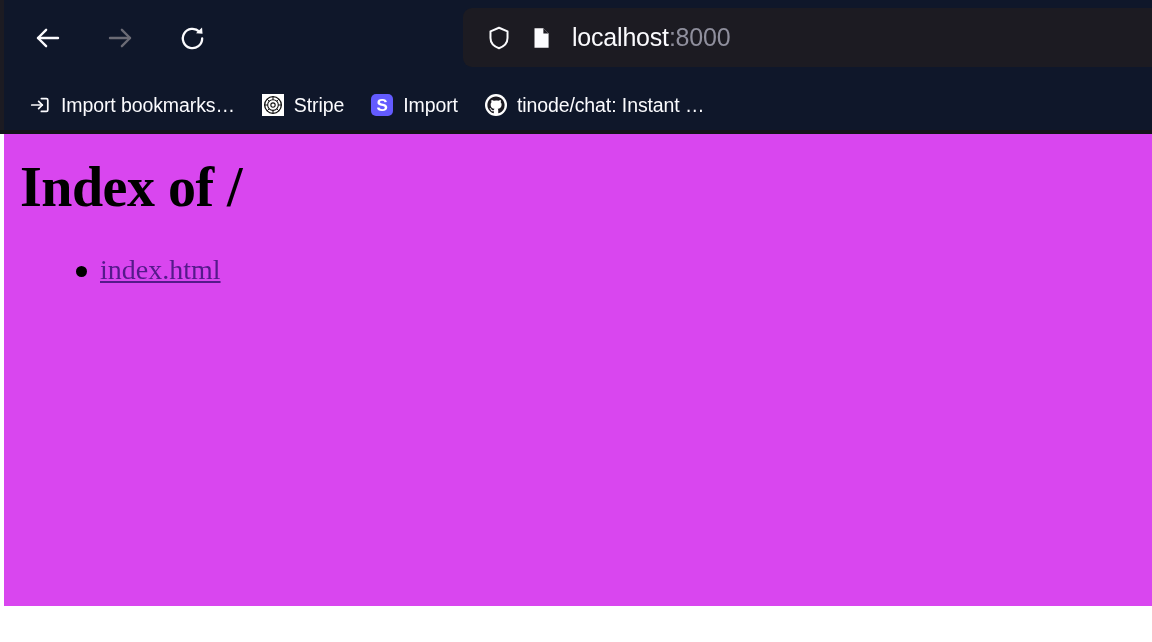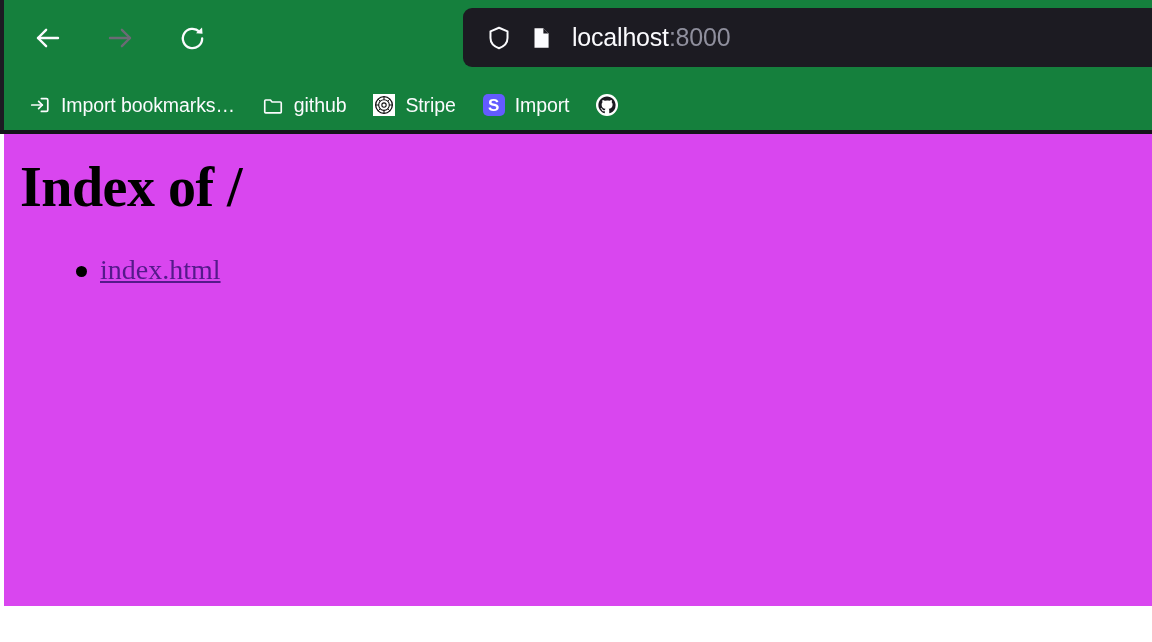--- a/index.html
+++ b/index.html
@@ -18,21 +18,21 @@
     height: 642px;
     position: relative;
     background: #ffffff;
   }
 
   .chrome {
     position: absolute;
     top: 0; left: 0;
     width: 1152px;
     height: 134px;
-    background: #15803d;
+    background: #0f172a;
   }
 
   
   .chrome-edge-left {
     position: absolute;
     top: 0; left: 0;
     width: 4px;
     height: 134px;
     background: #1c1b22;
   }
@@ -274,28 +274,20 @@
         <span class="bm-ico">
           <svg width="22" height="22" viewBox="0 0 24 24" fill="none" stroke="#fbfbfe" stroke-width="1.9" stroke-linecap="round" stroke-linejoin="round">
             <path d="M13.5 5 H19 a1.5 1.5 0 0 1 1.5 1.5 v11 A1.5 1.5 0 0 1 19 19 h-5.5"></path>
             <line x1="3" y1="12" x2="14.5" y2="12"></line>
             <polyline points="10.5,8 14.5,12 10.5,16"></polyline>
           </svg>
         </span>
         <span class="bm-label">Import bookmarks…</span>
       </div>
 
-      <div class="bm-item">
-        <span class="bm-ico">
-          <svg width="23" height="23" viewBox="0 0 24 24" fill="none" stroke="#fbfbfe" stroke-width="1.8" stroke-linejoin="round">
-            <path d="M3 19 V7 a1 1 0 0 1 1 -1 h5.2 l1.8 2.2 H20 a1 1 0 0 1 1 1 V19 a1 1 0 0 1 -1 1 H4 a1 1 0 0 1 -1 -1 Z"></path>
-          </svg>
-        </span>
-        <span class="bm-label">github</span>
-      </div>
 
       <div class="bm-item">
         <span class="bm-ico">
           <span class="fav-mercury">
             <svg width="20" height="20" viewBox="0 0 24 24">
               <circle cx="12" cy="12" r="10" fill="none" stroke="#111" stroke-width="1.6"></circle>
               <circle cx="12" cy="12" r="6.4" fill="none" stroke="#111" stroke-width="1.3"></circle>
               <circle cx="12" cy="12" r="2.6" fill="none" stroke="#111" stroke-width="1.3"></circle>
               <path d="M12 2 V5.6 M12 18.4 V22 M2 12 H5.6 M18.4 12 H22" stroke="#111" stroke-width="1.3"></path>
               <path d="M5 5 L7.7 7.7 M19 5 L16.3 7.7 M5 19 L7.7 16.3 M19 19 L16.3 16.3" stroke="#111" stroke-width="1.1"></path>
@@ -314,20 +306,21 @@
 
       <div class="bm-item">
         <span class="bm-ico">
           <span class="fav-github">
             <svg width="22" height="22" viewBox="0 0 24 24">
               <circle cx="12" cy="12" r="11" fill="#ffffff"></circle>
               <path fill="#1c1b22" d="M12 2.6C6.8 2.6 2.6 6.8 2.6 12c0 4.15 2.69 7.67 6.43 8.92.47.09.64-.2.64-.45 0-.22-.01-.96-.01-1.74-2.36.44-2.97-.58-3.16-1.11-.11-.27-.57-1.11-.98-1.33-.34-.18-.82-.62-.01-.64.76-.01 1.3.7 1.48.99.87 1.46 2.25 1.05 2.8.8.09-.63.34-1.05.62-1.29-2.09-.23-4.27-1.04-4.27-4.64 0-1.02.36-1.87.96-2.53-.09-.24-.42-1.2.09-2.5 0 0 .79-.25 2.58.96a8.7 8.7 0 0 1 2.35-.32c.8 0 1.6.11 2.35.32 1.79-1.22 2.58-.96 2.58-.96.51 1.3.19 2.26.09 2.5.6.66.96 1.5.96 2.53 0 3.61-2.19 4.41-4.28 4.64.34.3.64.86.64 1.75 0 1.27-.01 2.29-.01 2.61 0 .25.18.55.64.45A9.42 9.42 0 0 0 21.4 12c0-5.2-4.2-9.4-9.4-9.4Z"></path>
             </svg>
           </span>
         </span>
+        <span class="bm-label">tinode/chat: Instant …</span>
       </div>
 
     </div>
 
     <div class="chrome-edge-bottom"></div>
   </div>
 
   <div class="content">
     <h1 class="page-title">Index of /</h1>
     <ul class="file-list">

